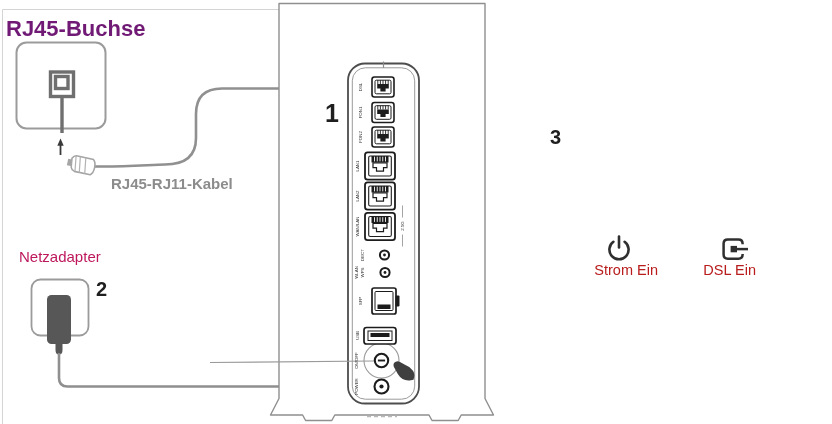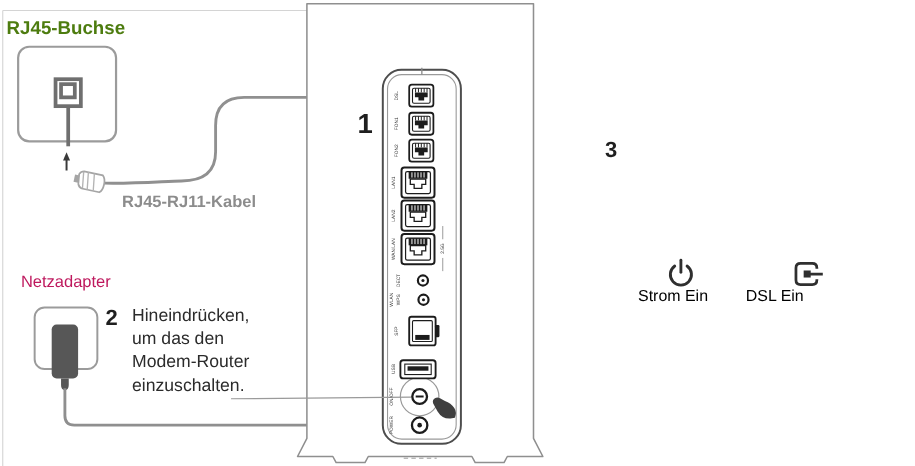--- a/index.html
+++ b/index.html
@@ -2,27 +2,27 @@
 <html><head>
 <meta charset="utf-8">
 <style>
   html,body{margin:0;padding:0;background:#fff;}
   .canvas{
     position:relative;width:832px;height:424px;background:#fff;overflow:hidden;
     font-family:"Liberation Sans",sans-serif;
   }
   .art{position:absolute;left:0;top:0;}
   .txt{position:absolute;white-space:pre-line;}
-  .lbl-gray-lg{font-size:17px;font-weight:700;color:#4d7c0f;}
+  .lbl-gray-lg{font-size:22px;font-weight:700;color:#701a75;}
   .lbl-gray{font-size:15px;font-weight:700;color:#8c8c8c;}
   .lbl-dark{font-size:15px;color:#be185d;}
   .stepnum{position:absolute;font-size:20px;font-weight:700;color:#1f1f1f;}
   .stepnum.big{font-size:25px;}
   .steptext{position:absolute;font-size:16px;line-height:21px;color:#2b2b2b;white-space:pre-line;}
-  .ledlabel{position:absolute;font-size:14.5px;color:#000000;text-align:left;}
+  .ledlabel{position:absolute;font-size:14.5px;color:#b91c1c;text-align:right;}
   .notetext{position:absolute;font-size:14px;line-height:19px;color:#2b2b2b;white-space:pre-line;}
   .pl{font-family:"Liberation Sans",sans-serif;font-size:4.4px;fill:#333;}
 </style>
 </head>
 <body>
 
 <div class="canvas">
 
   <svg class="art" width="832" height="424" viewBox="0 0 832 424">
     <defs>
@@ -166,24 +166,20 @@
     </g>
   </svg>
 
   <div class="txt lbl-gray-lg" style="left:6px;top:16px">RJ45-Buchse</div>
   <div class="txt lbl-gray" style="left:111px;top:175px">RJ45-RJ11-Kabel</div>
   <div class="txt lbl-dark" style="left:19px;top:248px">Netzadapter</div>
 
   <div class="stepnum big" style="left:325px;top:99px">1</div>
 
   <div class="stepnum" style="left:96px;top:278px">2</div>
-  <div class="steptext" style="left:120px;top:277px">Hineindrücken,
-um das den
-Modem-Router
-einzuschalten.</div>
 
   <div class="stepnum" style="left:550px;top:126px">3</div>
 
   <div class="ledlabel" style="left:580px;top:262px;width:78px">Strom Ein</div>
   <div class="ledlabel" style="left:678px;top:262px;width:78px">DSL Ein</div>
 
 
 </div>
 
 </body></html>

